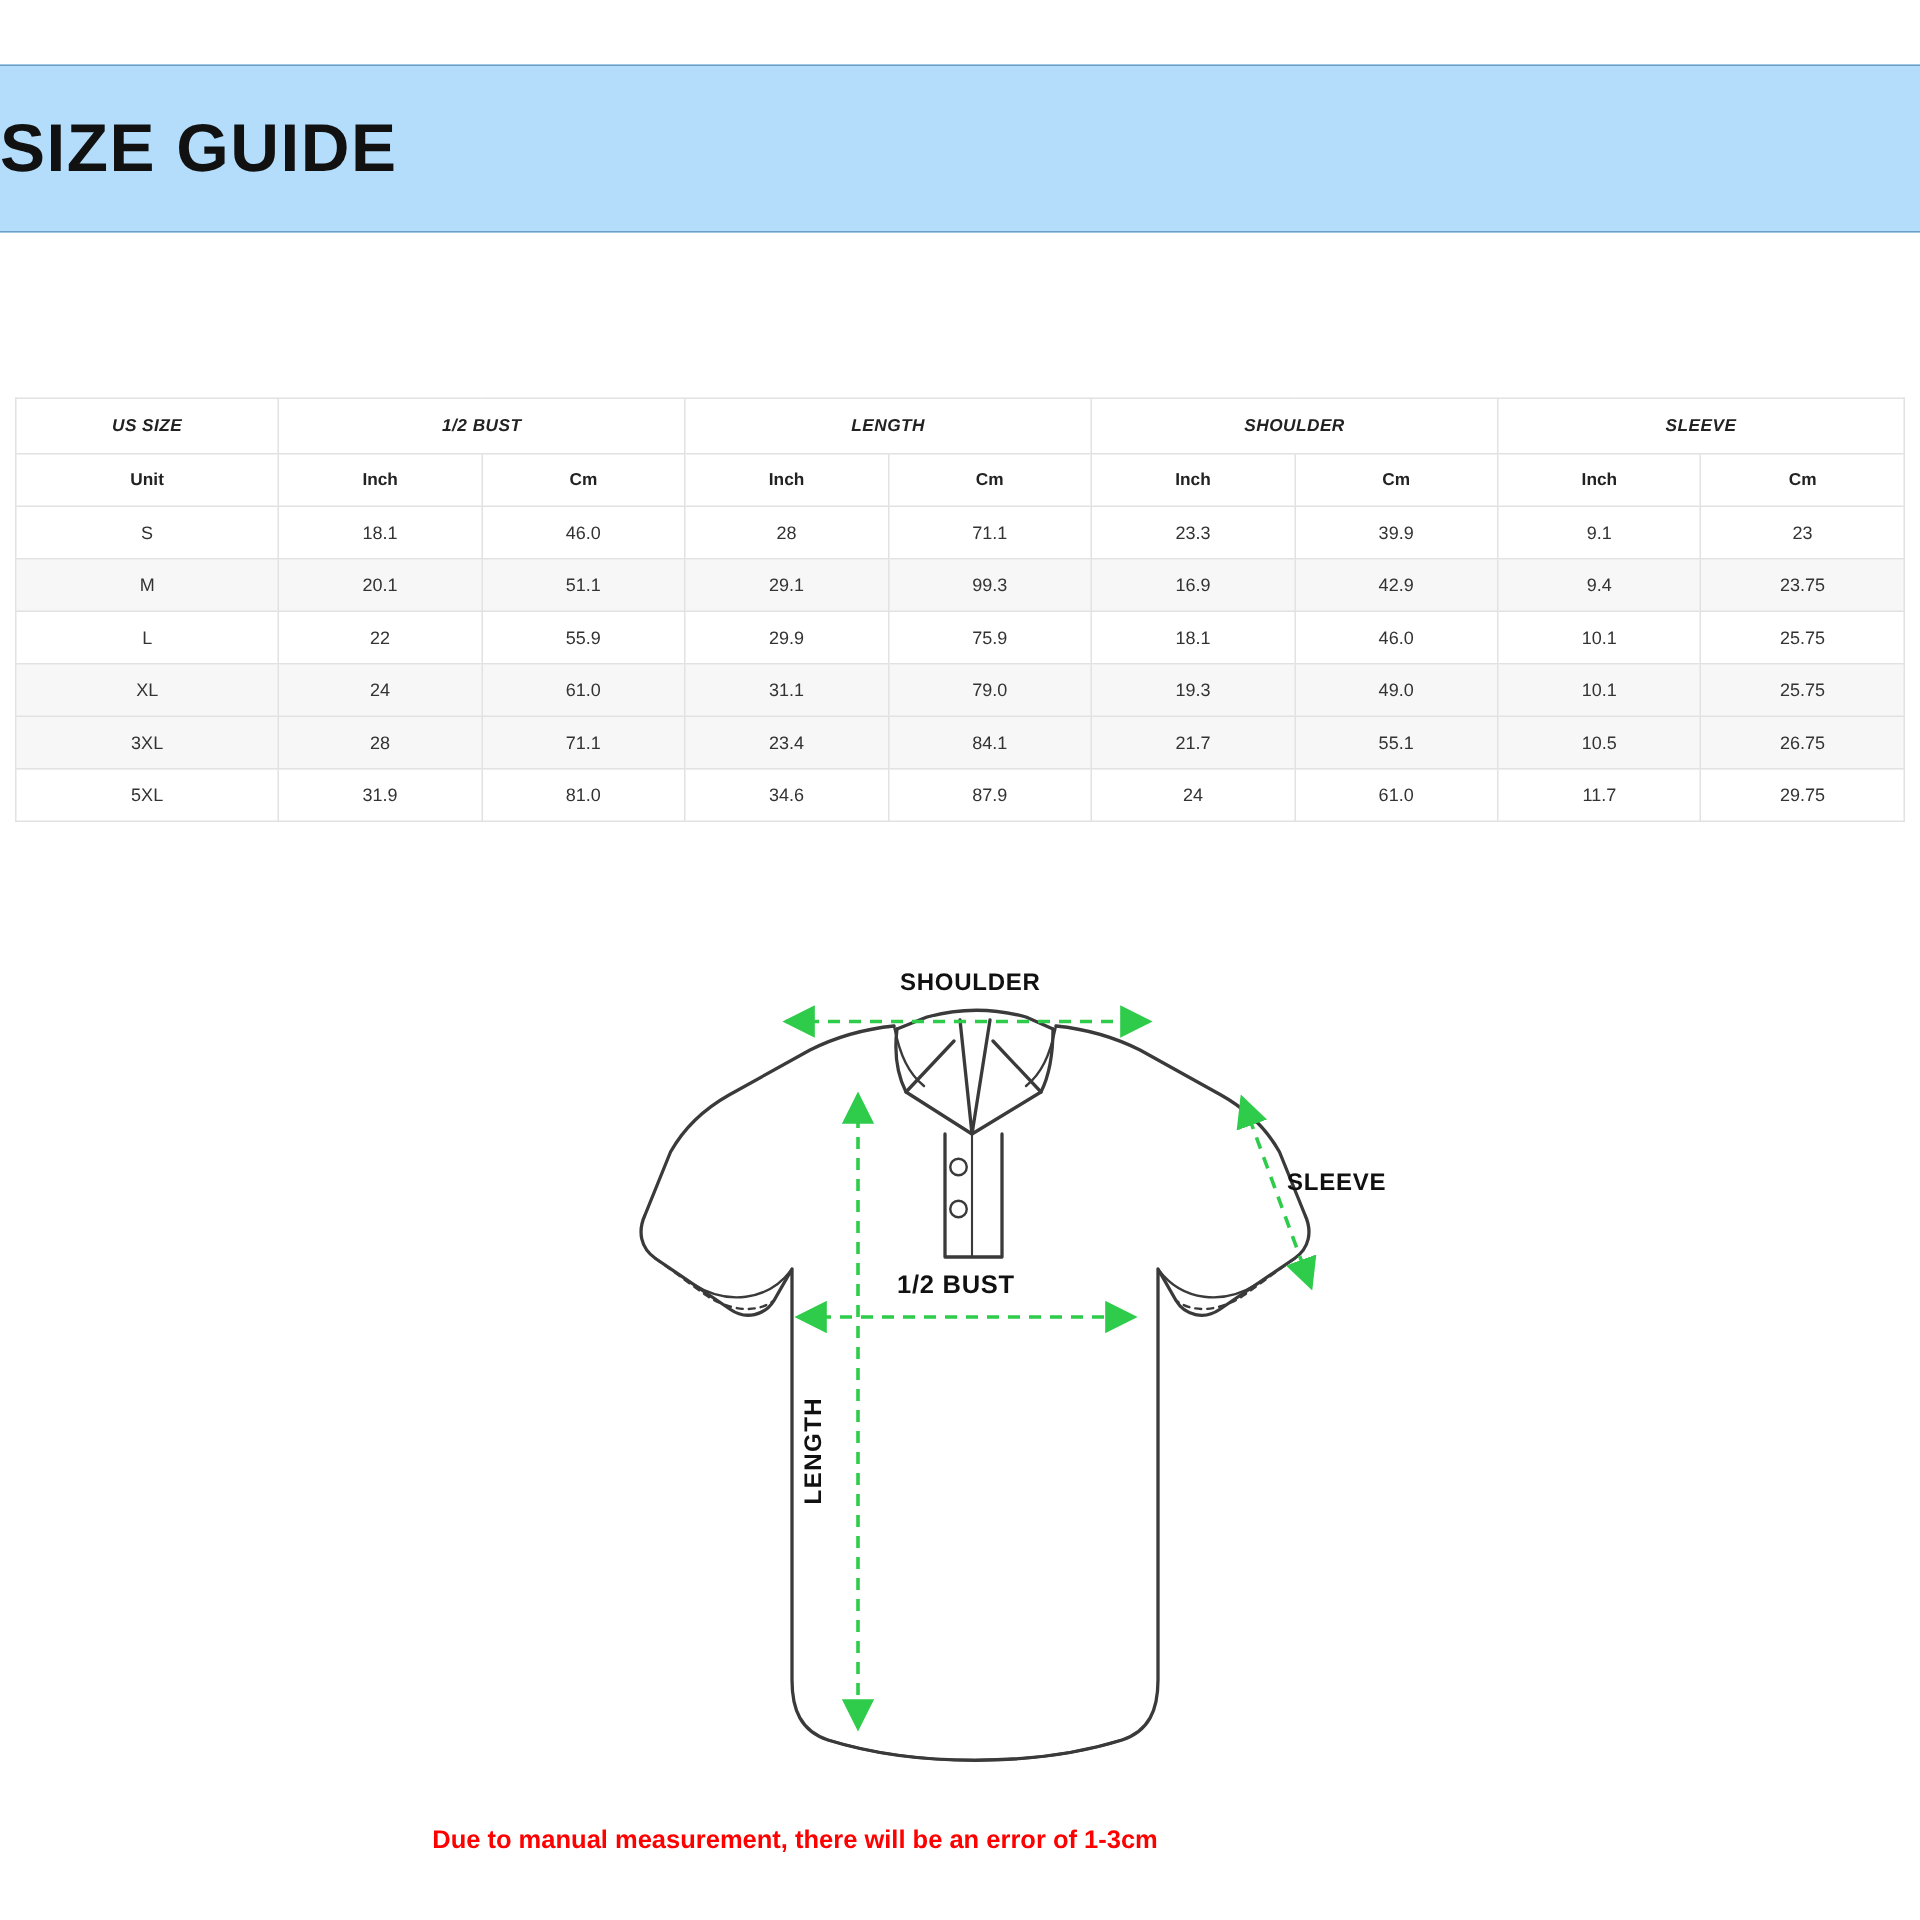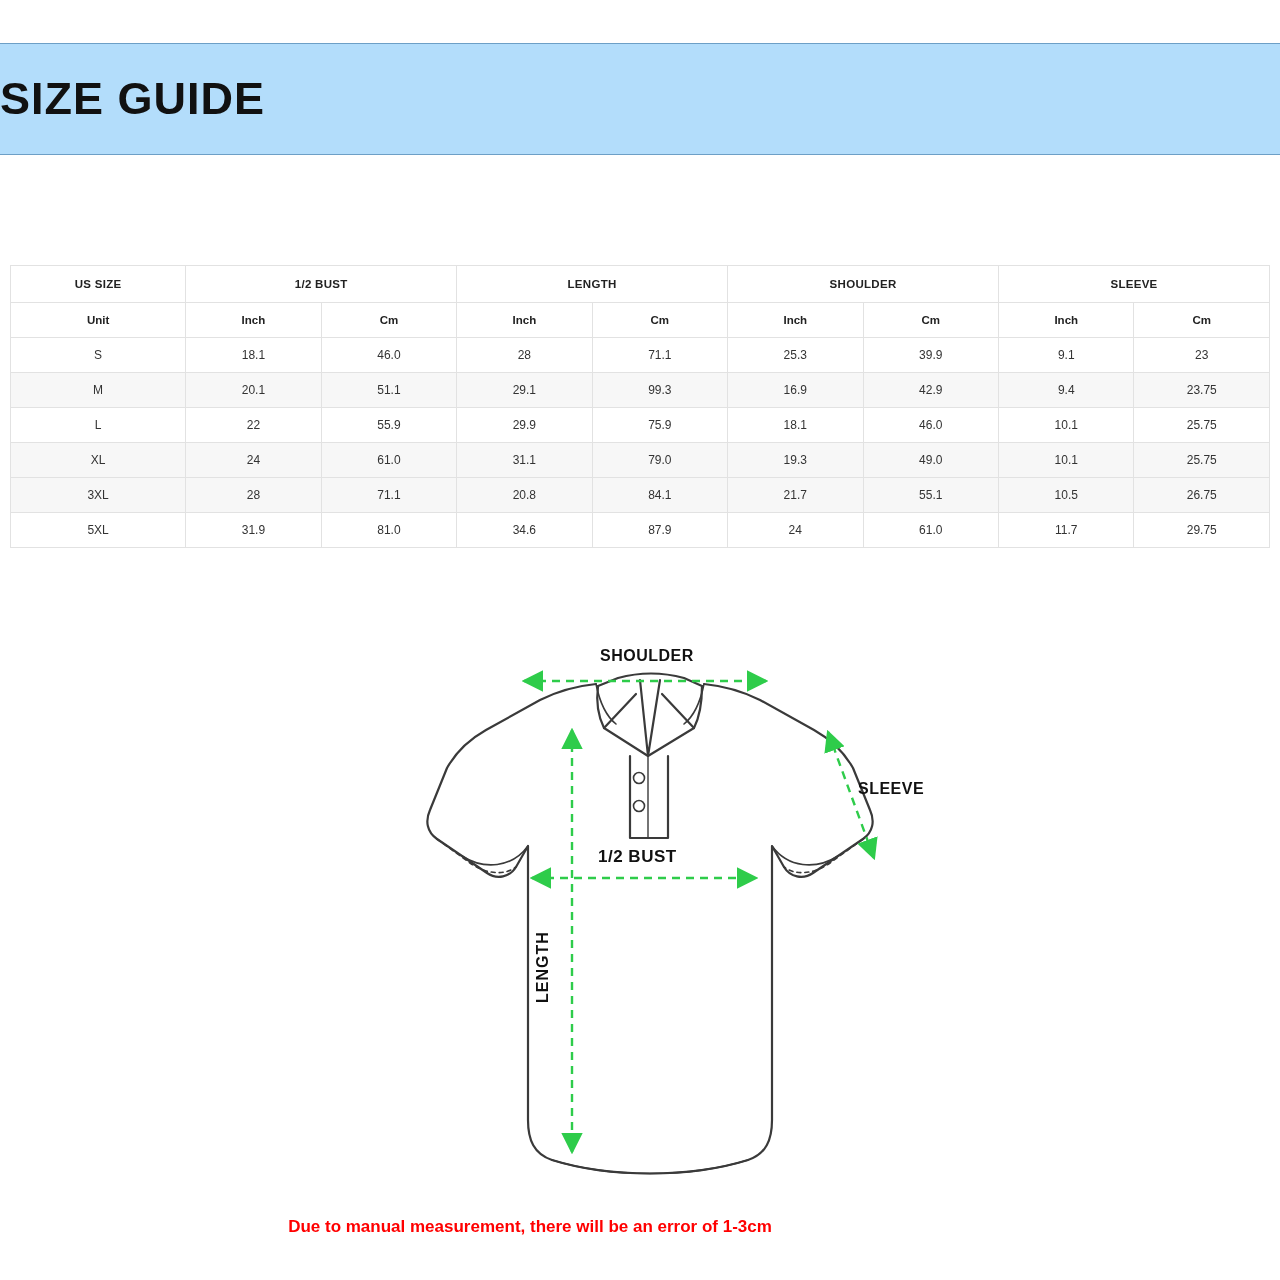--- a/index.html
+++ b/index.html
@@ -62,20 +62,21 @@
     height: 34px;
     line-height: 34px;
   }
   table.size-table thead th {
     font-weight: bold;
     font-size: 11.5px;
     letter-spacing: 0.3px;
     color: #222222;
     height: 36px;
     line-height: 36px;
+    font-style: italic;
   }
   table.size-table tr.unit-row td {
     font-weight: bold;
     font-size: 11.5px;
     color: #222222;
   }
   table.size-table tbody tr.alt td {
     background: #f7f7f7;
   }
   .col-size { width: 13.9%; }
@@ -160,21 +161,21 @@
           <td class="col-num">Inch</td>
           <td class="col-num">Cm</td>
         </tr>
 
         <tr>
           <td class="col-size">S</td>
           <td class="col-num">18.1</td>
           <td class="col-num">46.0</td>
           <td class="col-num">28</td>
           <td class="col-num">71.1</td>
-          <td class="col-num">25.3</td>
+          <td class="col-num">23.3</td>
           <td class="col-num">39.9</td>
           <td class="col-num">9.1</td>
           <td class="col-num">23</td>
         </tr>
 
         <tr class="alt">
           <td class="col-size">M</td>
           <td class="col-num">20.1</td>
           <td class="col-num">51.1</td>
           <td class="col-num">29.1</td>
@@ -207,21 +208,21 @@
           <td class="col-num">49.0</td>
           <td class="col-num">10.1</td>
           <td class="col-num">25.75</td>
         </tr>
 
 
         <tr class="alt">
           <td class="col-size">3XL</td>
           <td class="col-num">28</td>
           <td class="col-num">71.1</td>
-          <td class="col-num">20.8</td>
+          <td class="col-num">23.4</td>
           <td class="col-num">84.1</td>
           <td class="col-num">21.7</td>
           <td class="col-num">55.1</td>
           <td class="col-num">10.5</td>
           <td class="col-num">26.75</td>
         </tr>
 
 
         <tr>
           <td class="col-size">5XL</td>

